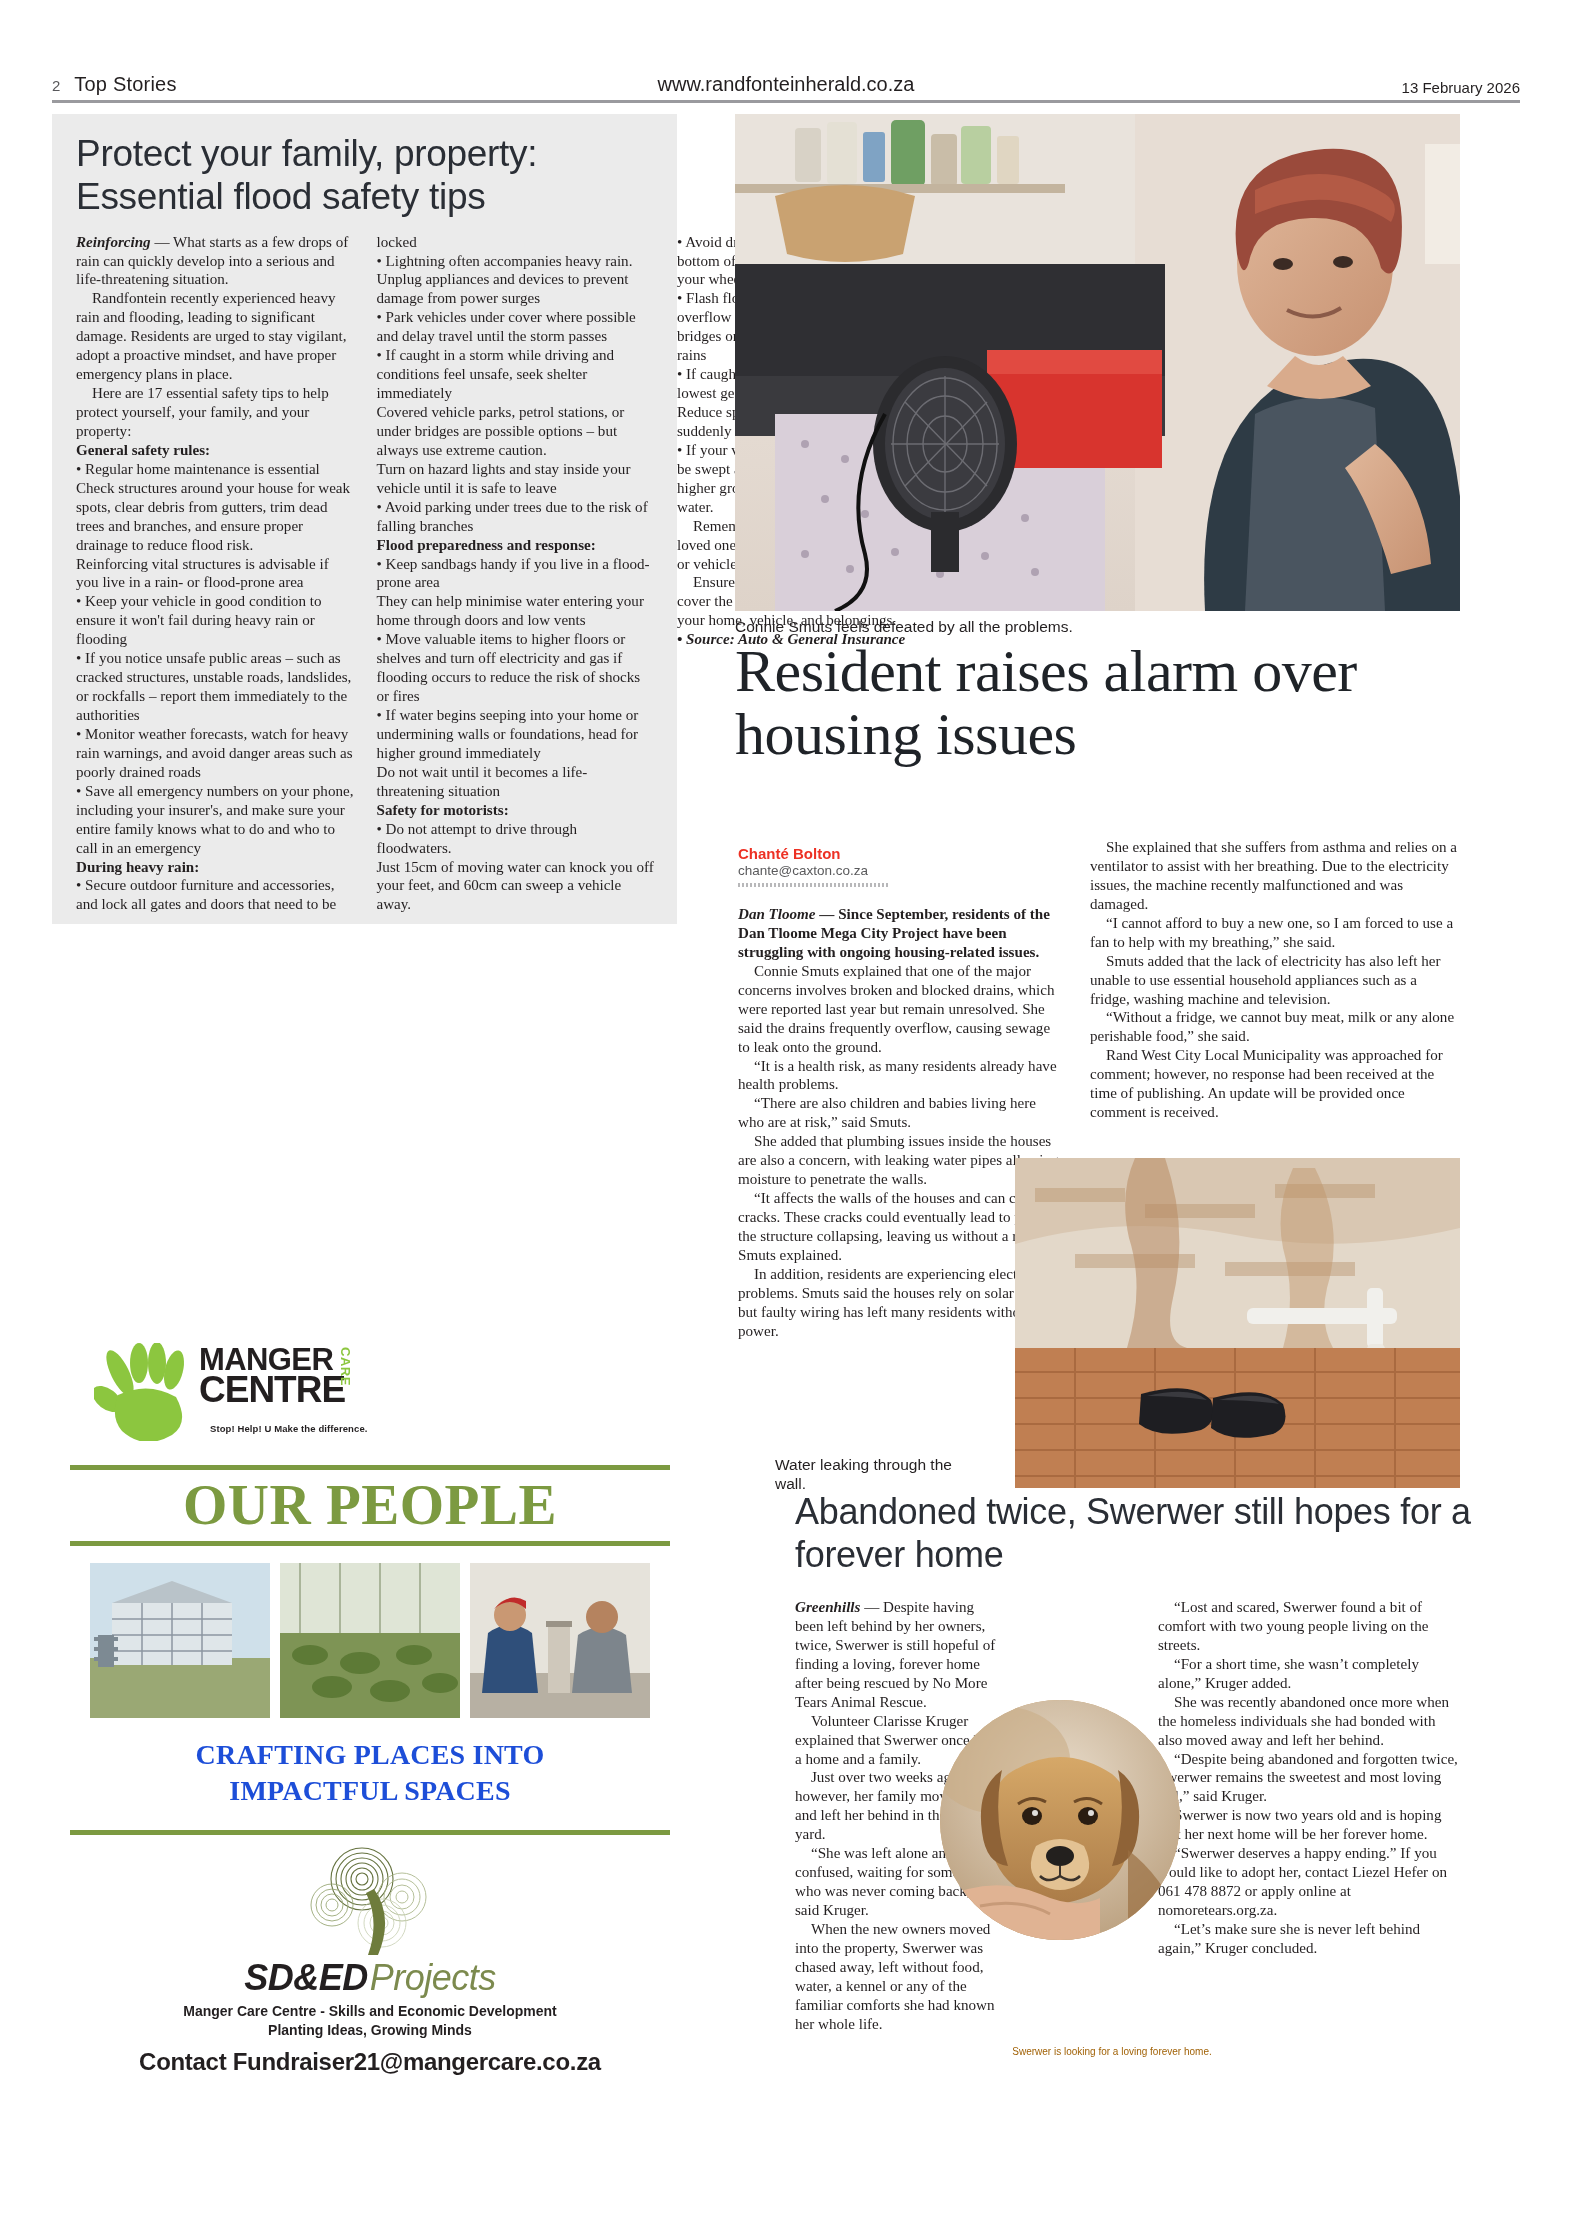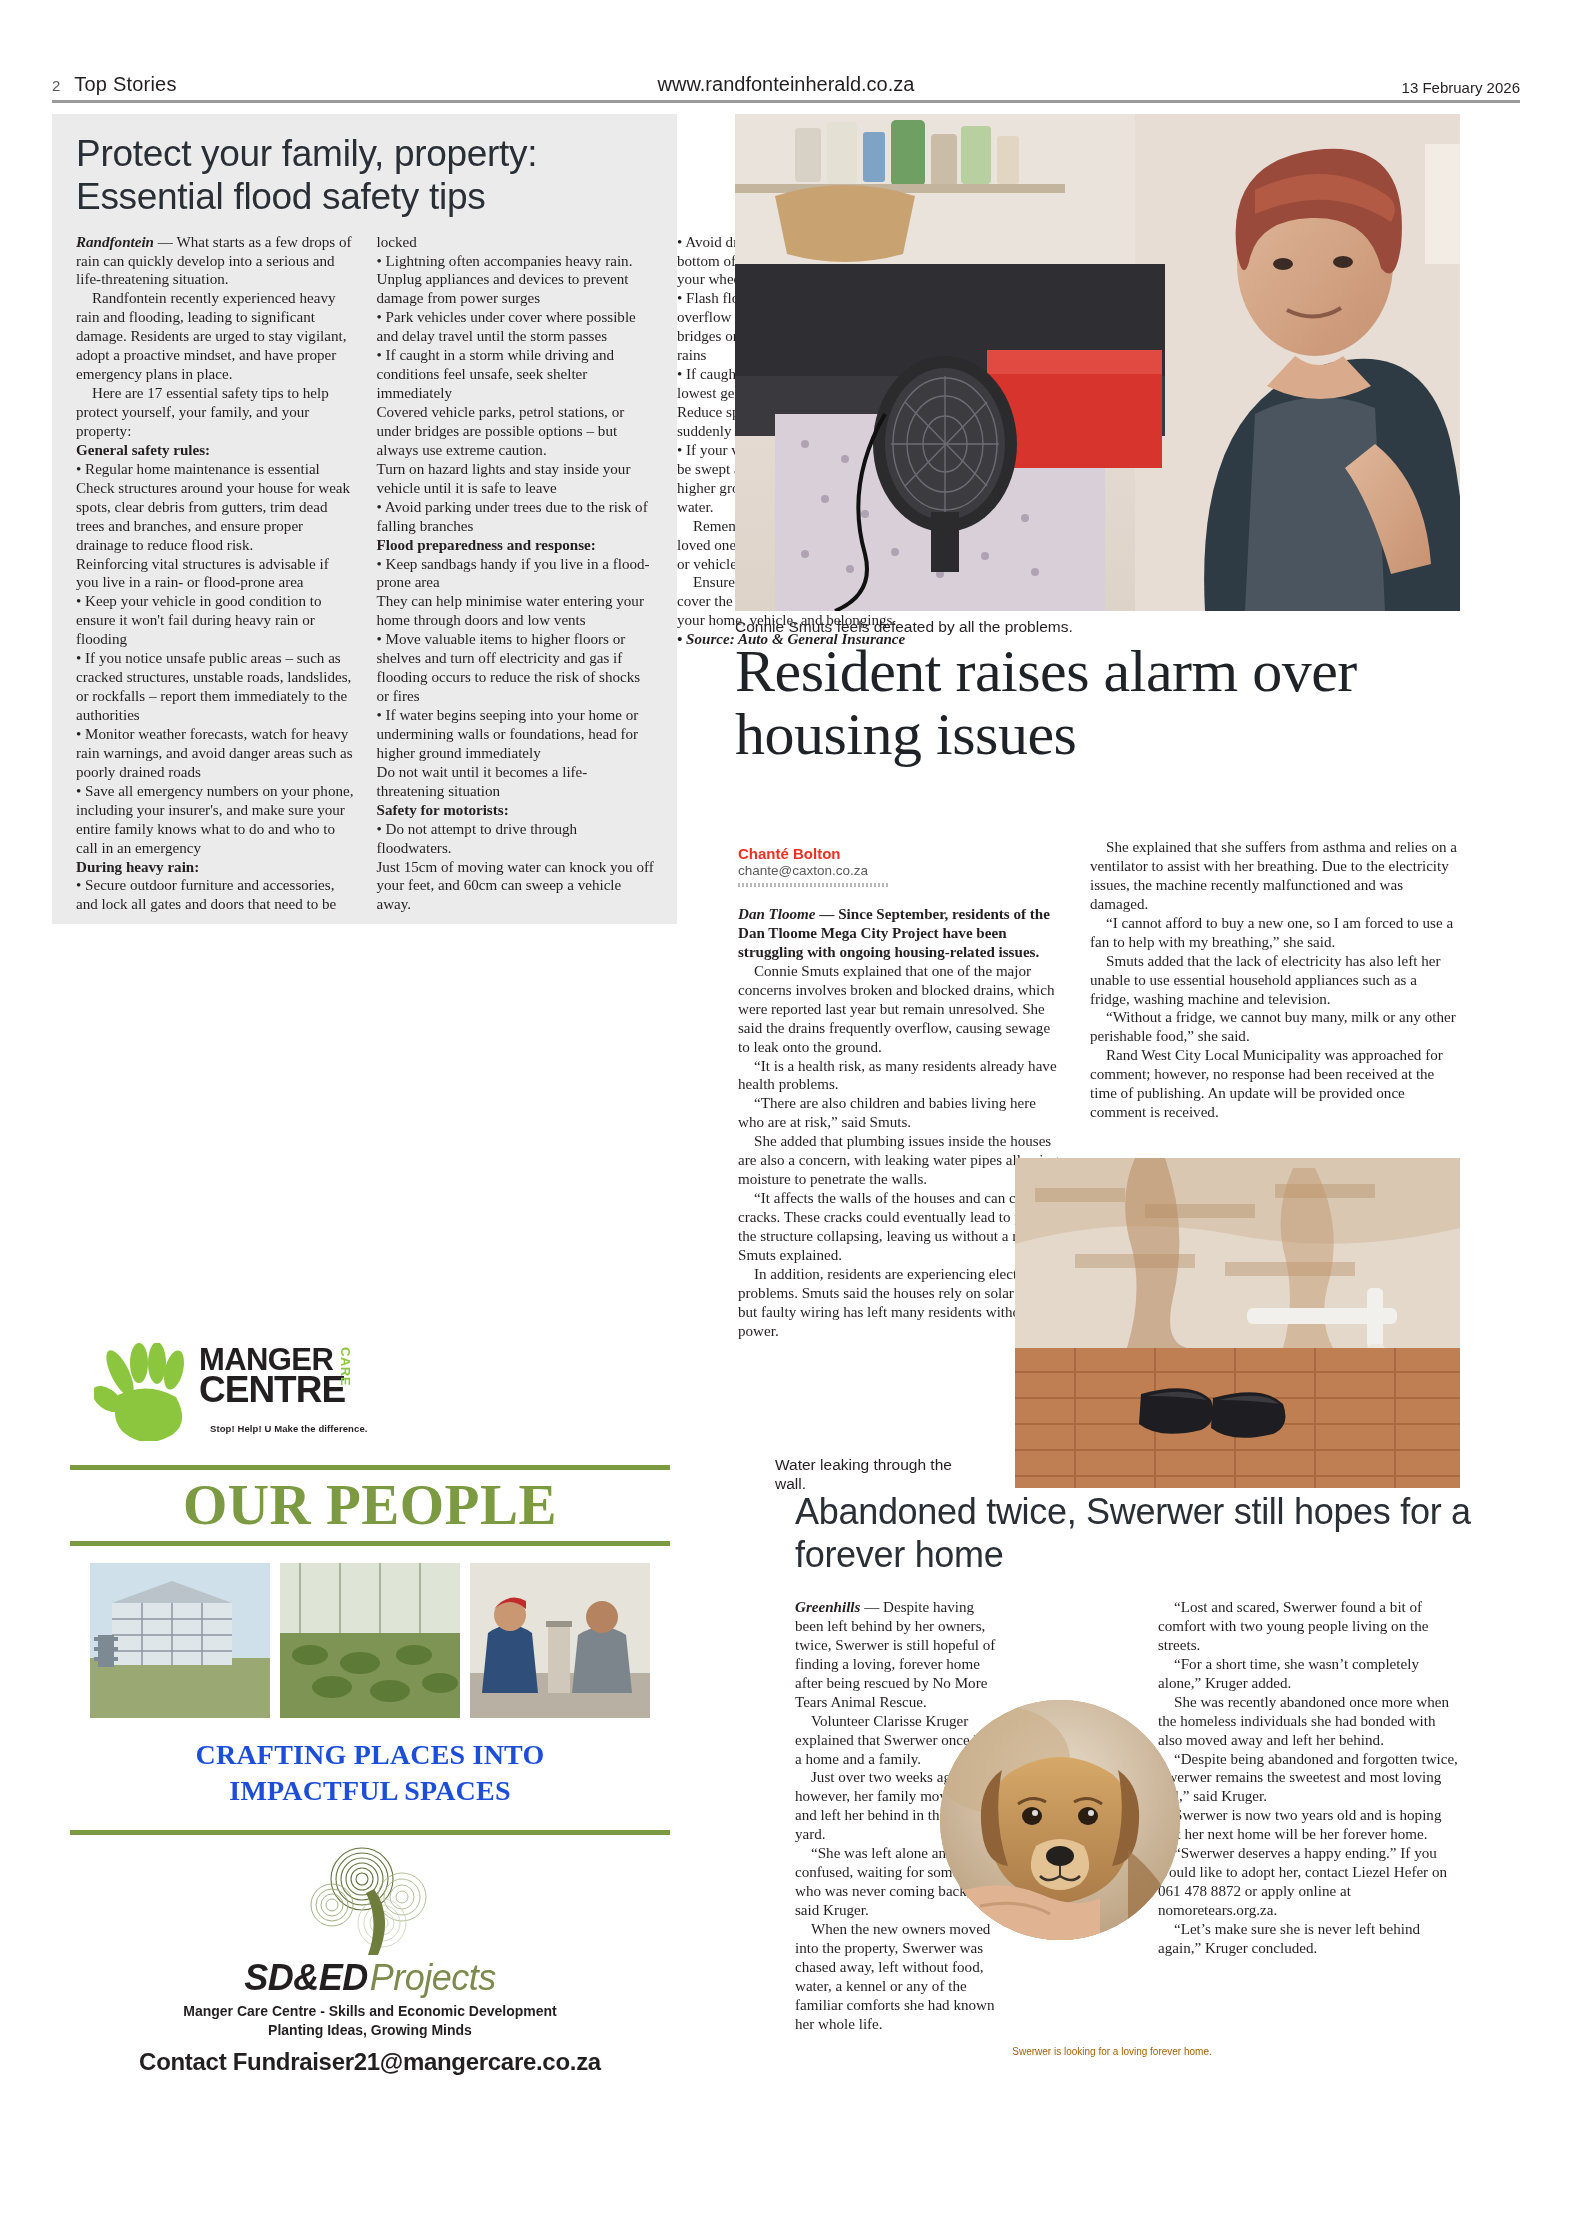--- a/index.html
+++ b/index.html
@@ -220,21 +220,21 @@
     <span class="mast-section">Top Stories</span>
   </div>
   <span class="mast-url">www.randfonteinherald.co.za</span>
   <span class="mast-date">13 February 2026</span>
 </div>
 <div class="mast-rule"></div>
 
 <div class="flood">
   <h1>Protect your family, property: Essential flood safety tips</h1>
   <div class="flood-cols">
-    <p><span class="lead">Randfontein</span><span> — </span><span>What starts as a few drops of rain can quickly develop into a serious and life-threatening situation.</span></p>
+    <p><span class="lead">Reinforcing</span><span> — </span><span>What starts as a few drops of rain can quickly develop into a serious and life-threatening situation.</span></p>
     <p class="ind"><span>Randfontein recently experienced heavy rain and flooding, leading to significant damage. Residents are urged to stay vigilant, adopt a proactive mindset, and have proper emergency plans in place.</span></p>
     <p class="ind"><span>Here are 17 essential safety tips to help protect yourself, your family, and your property:</span></p>
     <p><span class="sub">General safety rules:</span></p>
     <p><span>• Regular home maintenance is essential</span></p>
     <p><span>Check structures around your house for weak spots, clear debris from gutters, trim dead trees and branches, and ensure proper drainage to reduce flood risk.</span></p>
     <p><span>Reinforcing vital structures is advisable if you live in a rain- or flood-prone area</span></p>
     <p><span>• Keep your vehicle in good condition to ensure it won't fail during heavy rain or flooding</span></p>
     <p><span>• If you notice unsafe public areas – such as cracked structures, unstable roads, landslides, or rockfalls – report them immediately to the authorities</span></p>
     <p><span>• Monitor weather forecasts, watch for heavy rain warnings, and avoid danger areas such as poorly drained roads</span></p>
     <p><span>• Save all emergency numbers on your phone, including your insurer's, and make sure your entire family knows what to do and who to call in an emergency</span></p>
@@ -369,21 +369,21 @@
   <p class="ind"><span>“There are also children and babies living here who are at risk,” said Smuts.</span></p>
   <p class="ind"><span>She added that plumbing issues inside the houses are also a concern, with leaking water pipes allowing moisture to penetrate the walls.</span></p>
   <p class="ind"><span>“It affects the walls of the houses and can cause cracks. These cracks could eventually lead to parts of the structure collapsing, leaving us without a roof,” Smuts explained.</span></p>
   <p class="ind"><span>In addition, residents are experiencing electricity problems. Smuts said the houses rely on solar panels, but faulty wiring has left many residents without power.</span></p>
 </div>
 
 <div class="res-col-b">
   <p class="ind"><span>She explained that she suffers from asthma and relies on a ventilator to assist with her breathing. Due to the electricity issues, the machine recently malfunctioned and was damaged.</span></p>
   <p class="ind"><span>“I cannot afford to buy a new one, so I am forced to use a fan to help with my breathing,” she said.</span></p>
   <p class="ind"><span>Smuts added that the lack of electricity has also left her unable to use essential household appliances such as a fridge, washing machine and television.</span></p>
-  <p class="ind"><span>“Without a fridge, we cannot buy many, milk or any other perishable food,” she said.</span></p>
+  <p class="ind"><span>“Without a fridge, we cannot buy meat, milk or any alone perishable food,” she said.</span></p>
   <p class="ind"><span>Rand West City Local Municipality was approached for comment; however, no response had been received at the time of publishing. An update will be provided once comment is received.</span></p>
 </div>
 
 <div class="photo-wall">
   <svg width="445" height="330" viewBox="0 0 445 330" preserveAspectRatio="none">
     <rect x="0" y="0" width="445" height="330" fill="#cfa375"></rect>
     <rect x="0" y="0" width="445" height="190" fill="#e3d8c9"></rect>
     <path d="M0 0 h445 v70 q-120 28 -230 6 q-110 -20 -215 10 Z" fill="#d9c7b2"></path>
     <g fill="#b9956f" opacity=".45">
       <rect x="20" y="30" width="90" height="14"></rect>

